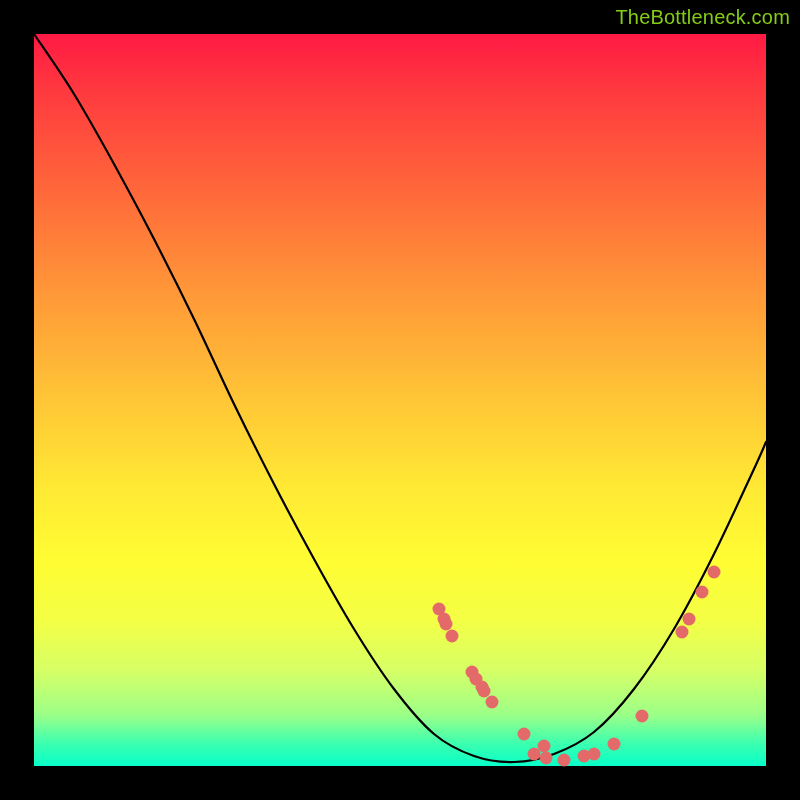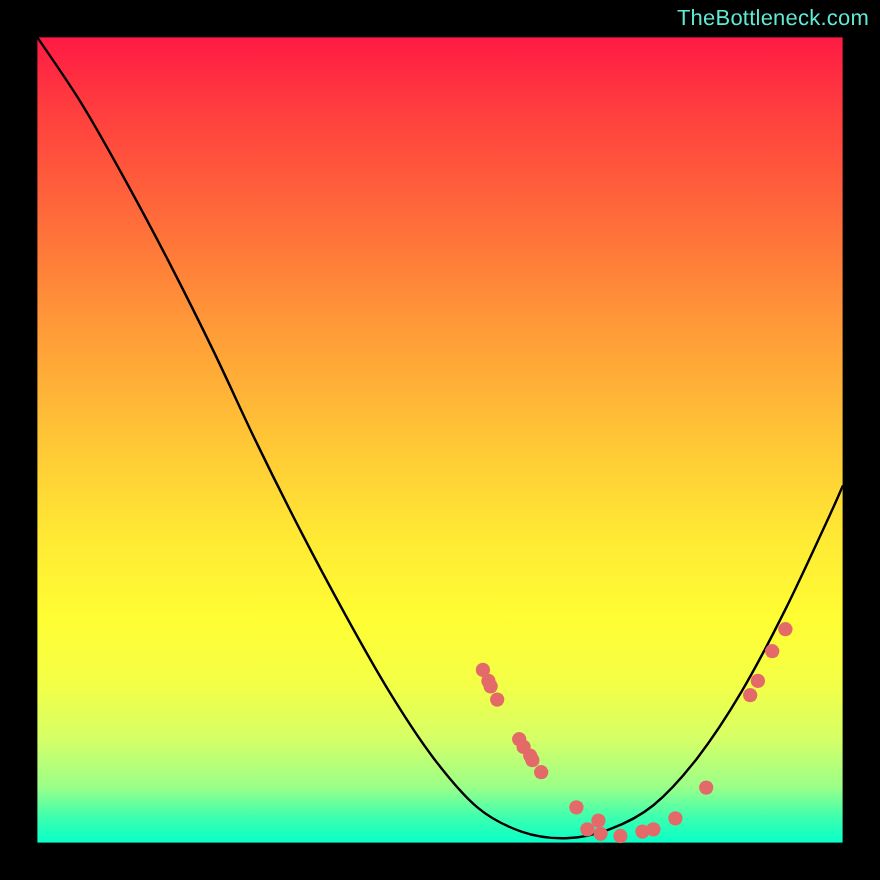--- a/index.html
+++ b/index.html
@@ -29,21 +29,21 @@
       #d6ff66 87%,
       #9cff88 93%,
       #3affb0 97%,
       #08ffc8 100%
     );
   }
   .watermark {
     position: absolute;
     top: 6px;
     right: 10px;
-    color: #5eead4;
+    color: #84cc16;
     font-size: 20px;
     font-weight: 500;
     letter-spacing: 0.2px;
     user-select: none;
   }
   svg.plot {
     position: absolute;
     left: 0;
     top: 0;
     width: 732px;

